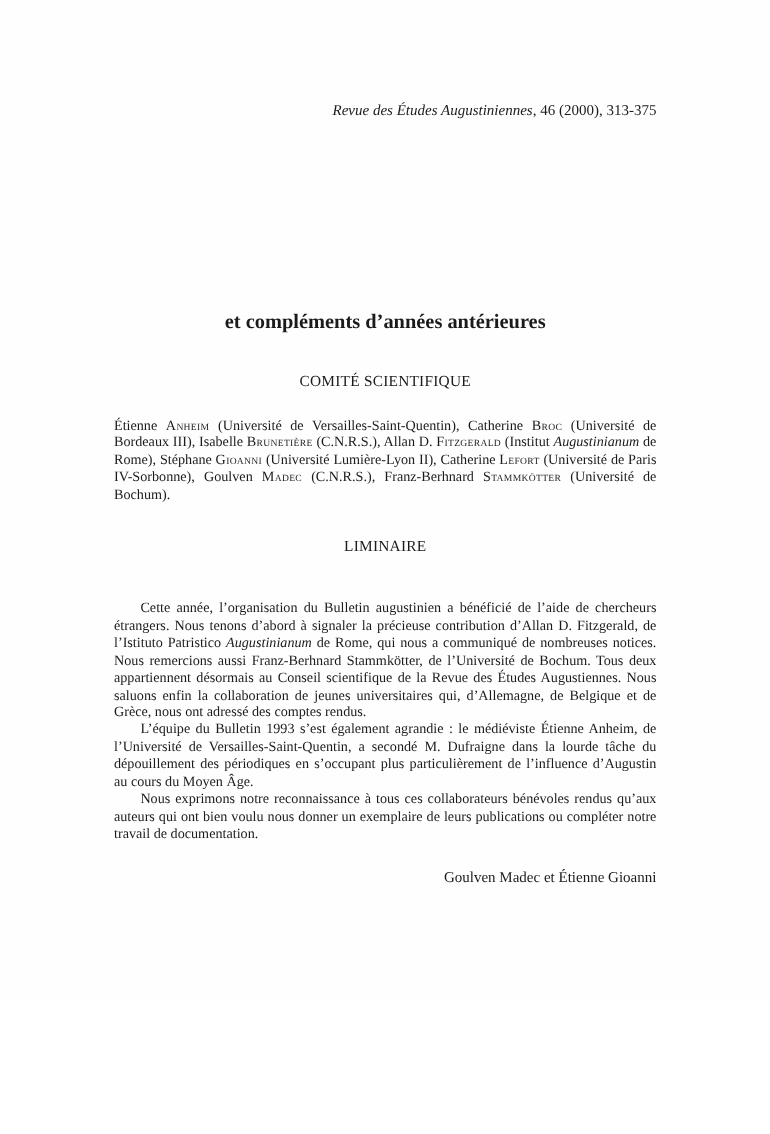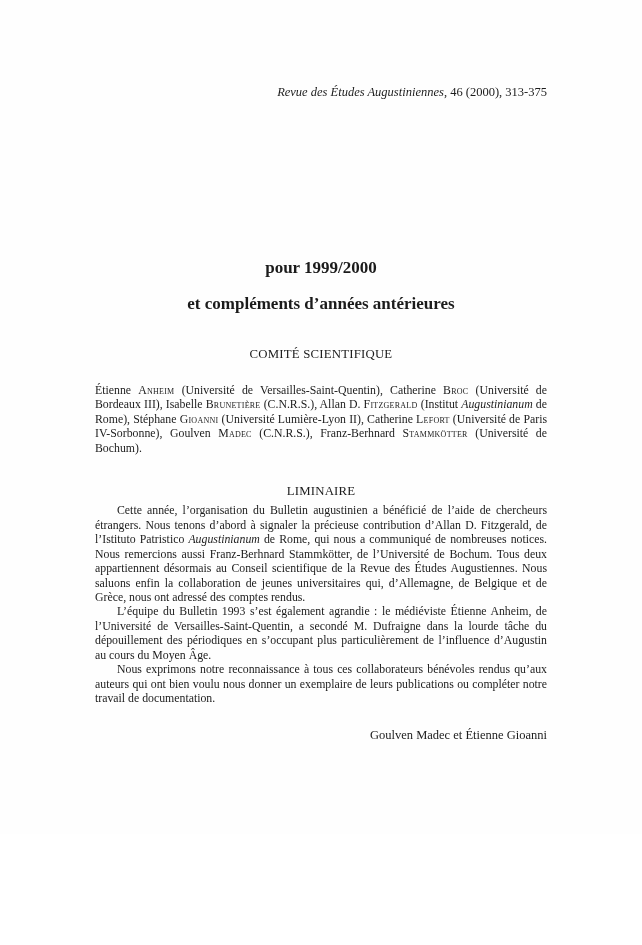--- a/index.html
+++ b/index.html
@@ -58,40 +58,39 @@
   }
   .committee-par {
     margin: 21px 0 11px 0;
     font-family: Liberation Serif, serif;
   }
   .liminaire-par {
     margin: 0;
     text-indent: 22px;
   }
   .liminaire-block {
-    margin-top: 4px;
+    margin-top: 36px;
   }
   .signature {
     margin-top: 22px;
     text-align: right;
     font-size: 12.5px;
     line-height: 15px;
   }
   .rc-italic { font-style: italic; }
   .rc-smallcaps { font-variant: small-caps; letter-spacing: 0.25px; }
 </style>
 </head>
 <body>
 
 <div class="page">
 
   <div class="journal-header"><span class="rc-italic">Revue des Études Augustiniennes</span><span>, 46 (2000), 313-375</span></div>
 
   <div class="title-block">
-    <h1 class="title-line">pour 1999/2000</h1>
     <h1 class="title-line">et compléments d’années antérieures</h1>
   </div>
 
   <h2 class="section-heading committee-heading">COMITÉ SCIENTIFIQUE</h2>
 
   <p class="body-text committee-par"><span>Étienne </span><span class="rc-smallcaps">Anheim</span><span> (Université de Versailles-Saint-Quentin), Catherine </span><span class="rc-smallcaps">Broc</span><span> (Université de Bordeaux III), Isabelle </span><span class="rc-smallcaps">Brunetière</span><span> (C.N.R.S.), Allan D. </span><span class="rc-smallcaps">Fitzgerald</span><span> (Institut </span><span class="rc-italic">Augustinianum</span><span> de Rome), Stéphane </span><span class="rc-smallcaps">Gioanni</span><span> (Université Lumière-Lyon II), Catherine </span><span class="rc-smallcaps">Lefort</span><span> (Université de Paris IV-Sorbonne), Goulven </span><span class="rc-smallcaps">Madec</span><span> (C.N.R.S.), Franz-Berhnard </span><span class="rc-smallcaps">Stammkötter</span><span> (Université de Bochum).</span></p>
 
   <h2 class="section-heading liminaire-heading">LIMINAIRE</h2>
 
   <div class="liminaire-block">

